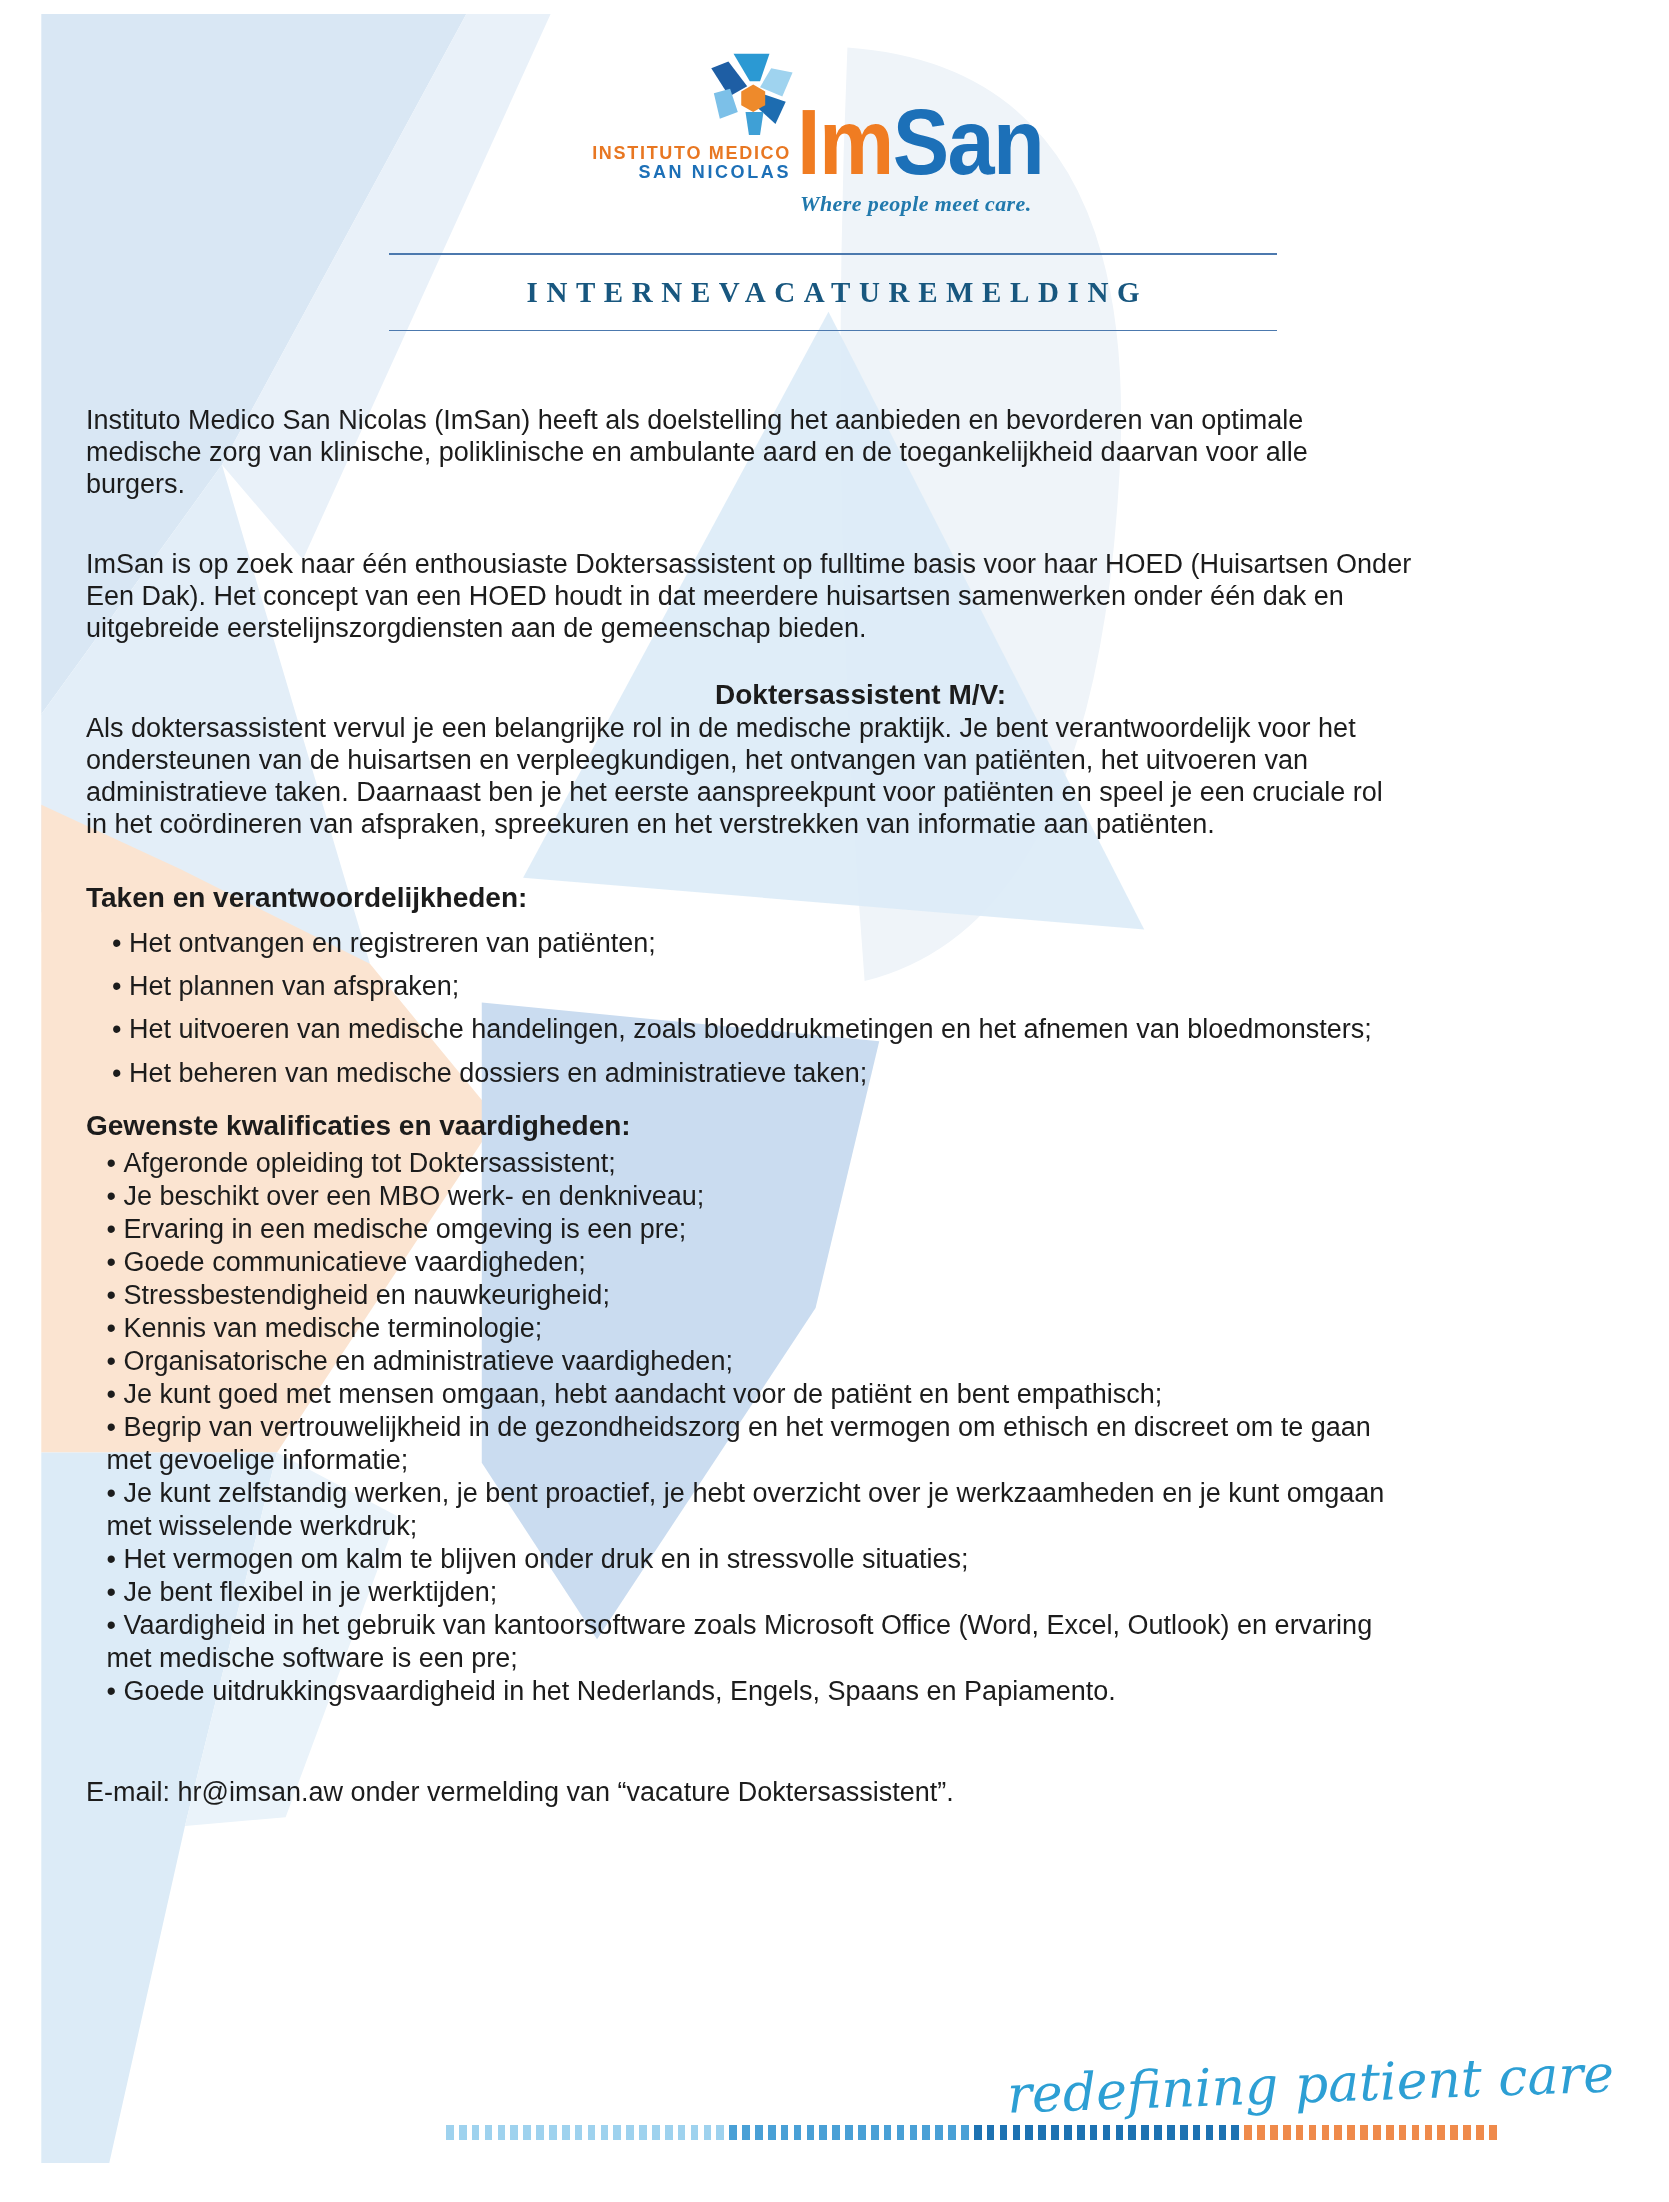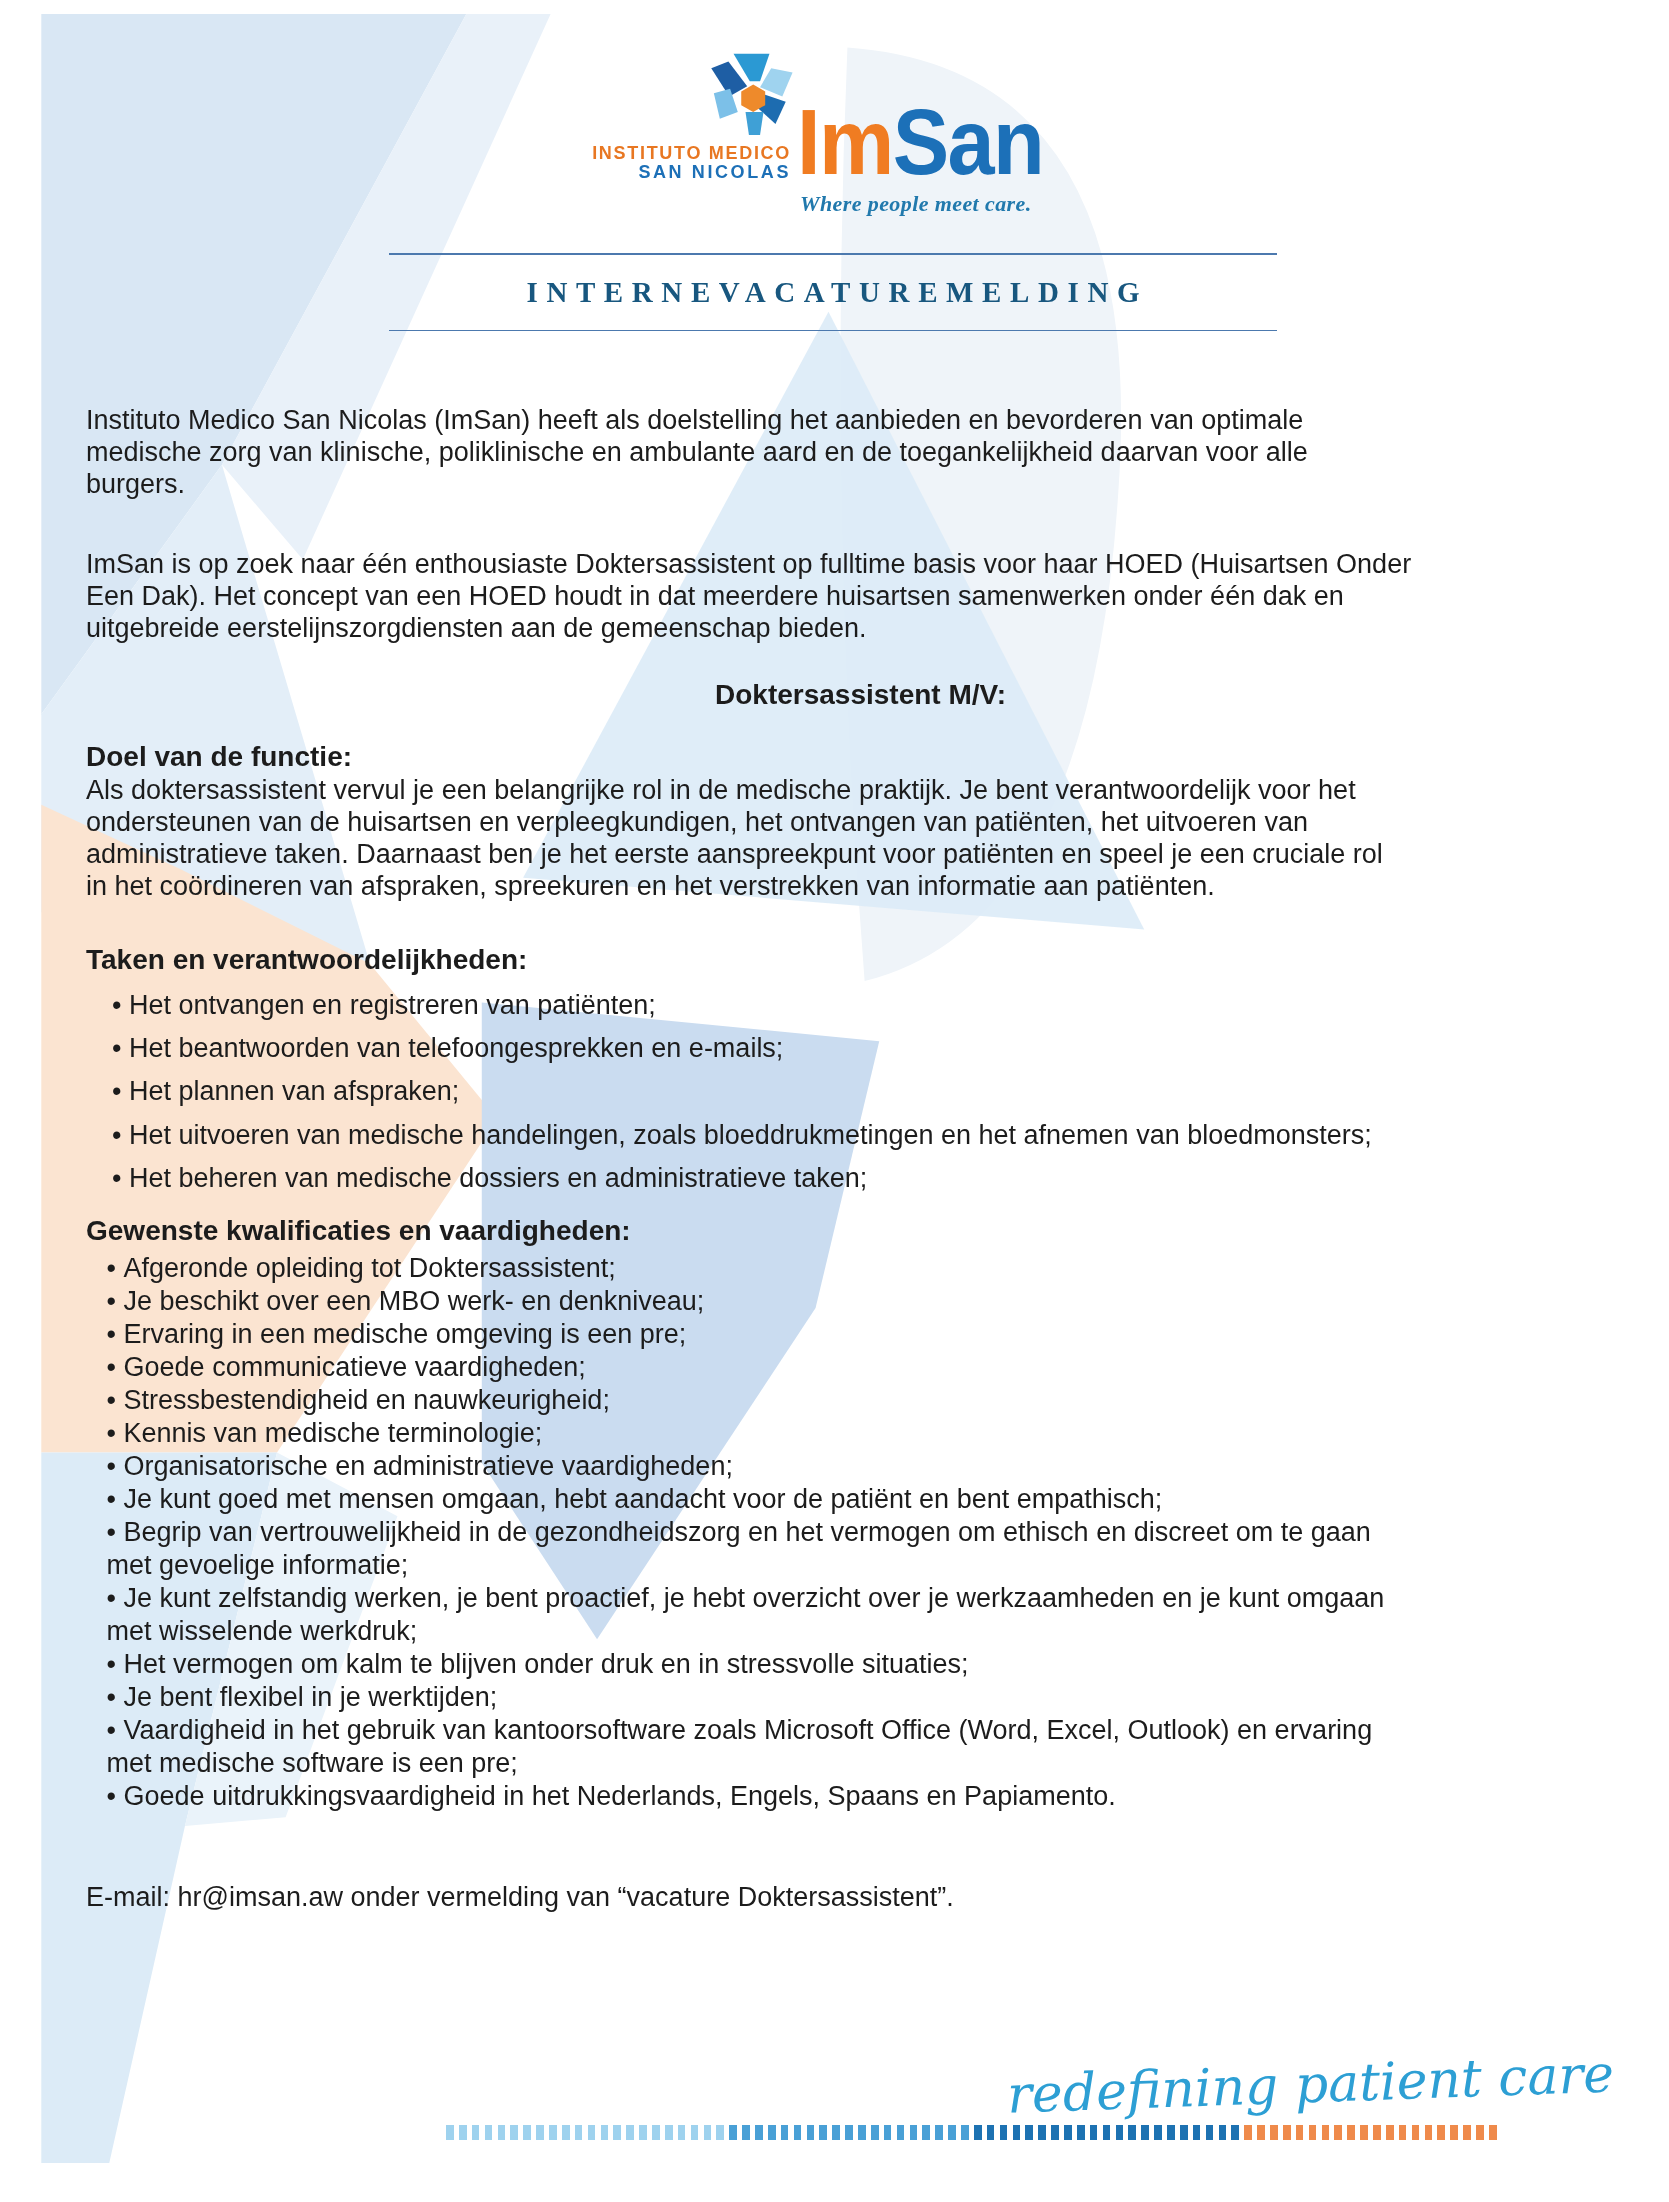--- a/index.html
+++ b/index.html
@@ -127,30 +127,28 @@
   <main class="content">
     <p class="para1">Instituto Medico San Nicolas (ImSan) heeft als doelstelling het aanbieden en bevorderen van optimale
 medische zorg van klinische, poliklinische en ambulante aard en de toegankelijkheid daarvan voor alle
 burgers.</p>
     <p class="para2">ImSan is op zoek naar één enthousiaste Doktersassistent op fulltime basis voor haar HOED (Huisartsen Onder
 Een Dak). Het concept van een HOED houdt in dat meerdere huisartsen samenwerken onder één dak en
 uitgebreide eerstelijnszorgdiensten aan de gemeenschap bieden.</p>
 
     <h2 class="job-title">Doktersassistent M/V:</h2>
 
-    <h3 class="h-doel">Doel van de functie:</h3>
     <p>Als doktersassistent vervul je een belangrijke rol in de medische praktijk. Je bent verantwoordelijk voor het
 ondersteunen van de huisartsen en verpleegkundigen, het ontvangen van patiënten, het uitvoeren van
 administratieve taken. Daarnaast ben je het eerste aanspreekpunt voor patiënten en speel je een cruciale rol
 in het coördineren van afspraken, spreekuren en het verstrekken van informatie aan patiënten.</p>
 
     <h3 class="h-taken">Taken en verantwoordelijkheden:</h3>
     <ul class="taken">
       <li>Het ontvangen en registreren van patiënten;</li>
-      <li>Het beantwoorden van telefoongesprekken en e-mails;</li>
       <li>Het plannen van afspraken;</li>
       <li>Het uitvoeren van medische handelingen, zoals bloeddrukmetingen en het afnemen van bloedmonsters;</li>
       <li>Het beheren van medische dossiers en administratieve taken;</li>
     </ul>
 
     <h3 class="h-kwal">Gewenste kwalificaties en vaardigheden:</h3>
     <ul class="kwal">
       <li>Afgeronde opleiding tot Doktersassistent;</li>
       <li>Je beschikt over een MBO werk- en denkniveau;</li>
       <li>Ervaring in een medische omgeving is een pre;</li>

